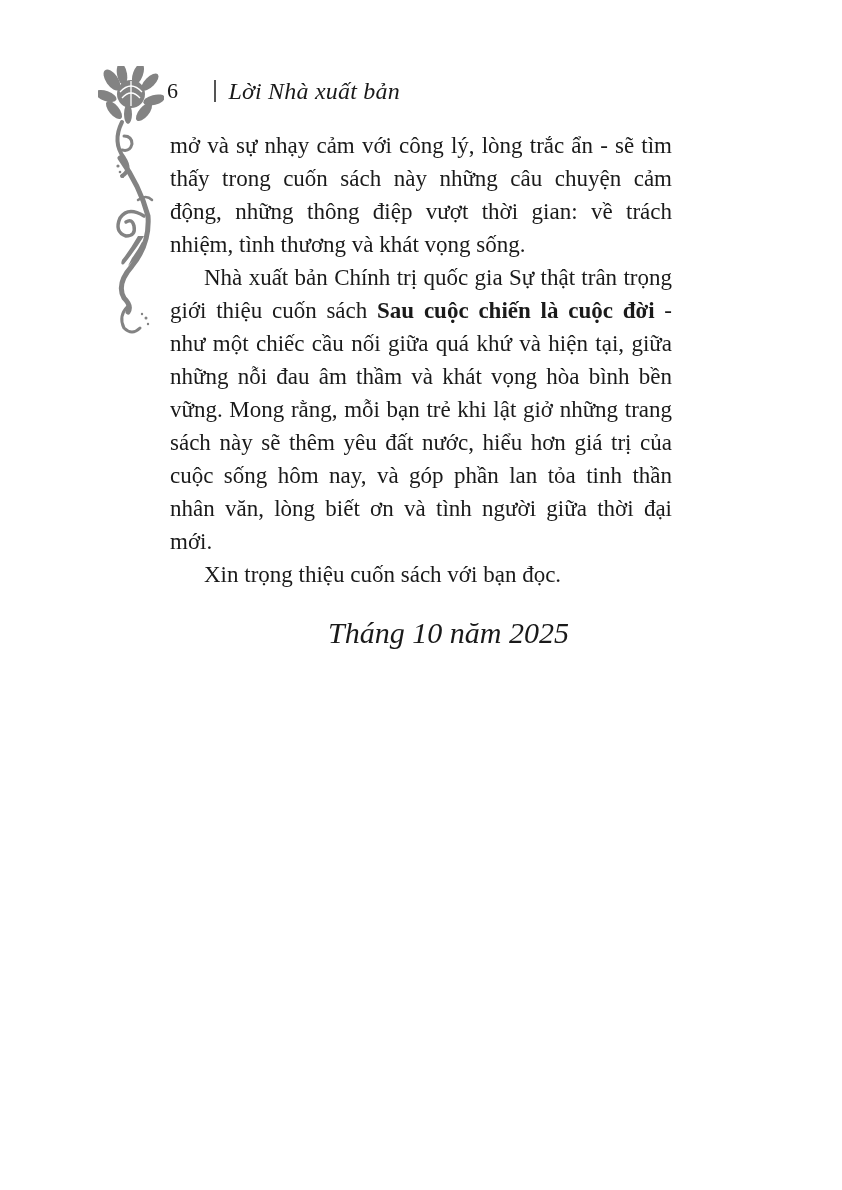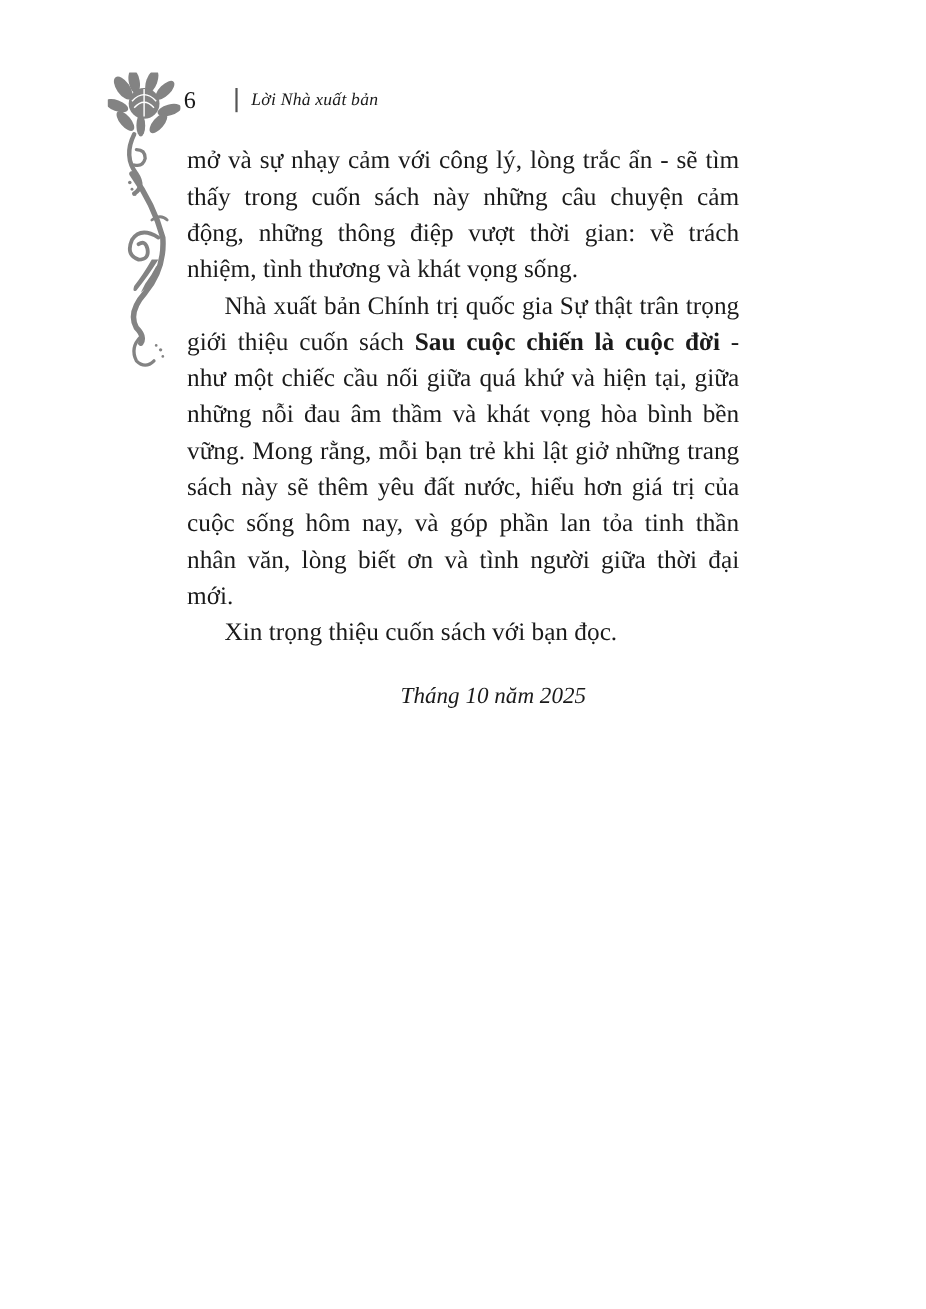--- a/index.html
+++ b/index.html
@@ -39,21 +39,21 @@
     .head-rule {
       display: inline-block;
       width: 1.5px;
       height: 22px;
       background: #555;
       margin-left: 27px;
       margin-right: 13px;
     }
     .head-title {
       font-style: italic;
-      font-size: 16px;
+      font-size: 24px;
       letter-spacing: 0.2px;
     }
     .body-text {
       position: absolute;
       left: 170px;
       top: 129px;
       width: 502px;
       font-size: 23px;
       line-height: 33px;
       text-align: justify;
@@ -66,21 +66,21 @@
     }
     .book-title {
       font-weight: bold;
     }
     .signature {
       position: absolute;
       left: 170px;
       top: 617px;
       width: 530px;
       text-align: center;
-      font-size: 21px;
+      font-size: 30px;
       line-height: 31px;
     }
     .sig-date {
       font-style: italic;
       padding-left: 27px;
     }
     .sig-publisher {
       letter-spacing: -0.3px;
       padding-left: 6px;
     }

